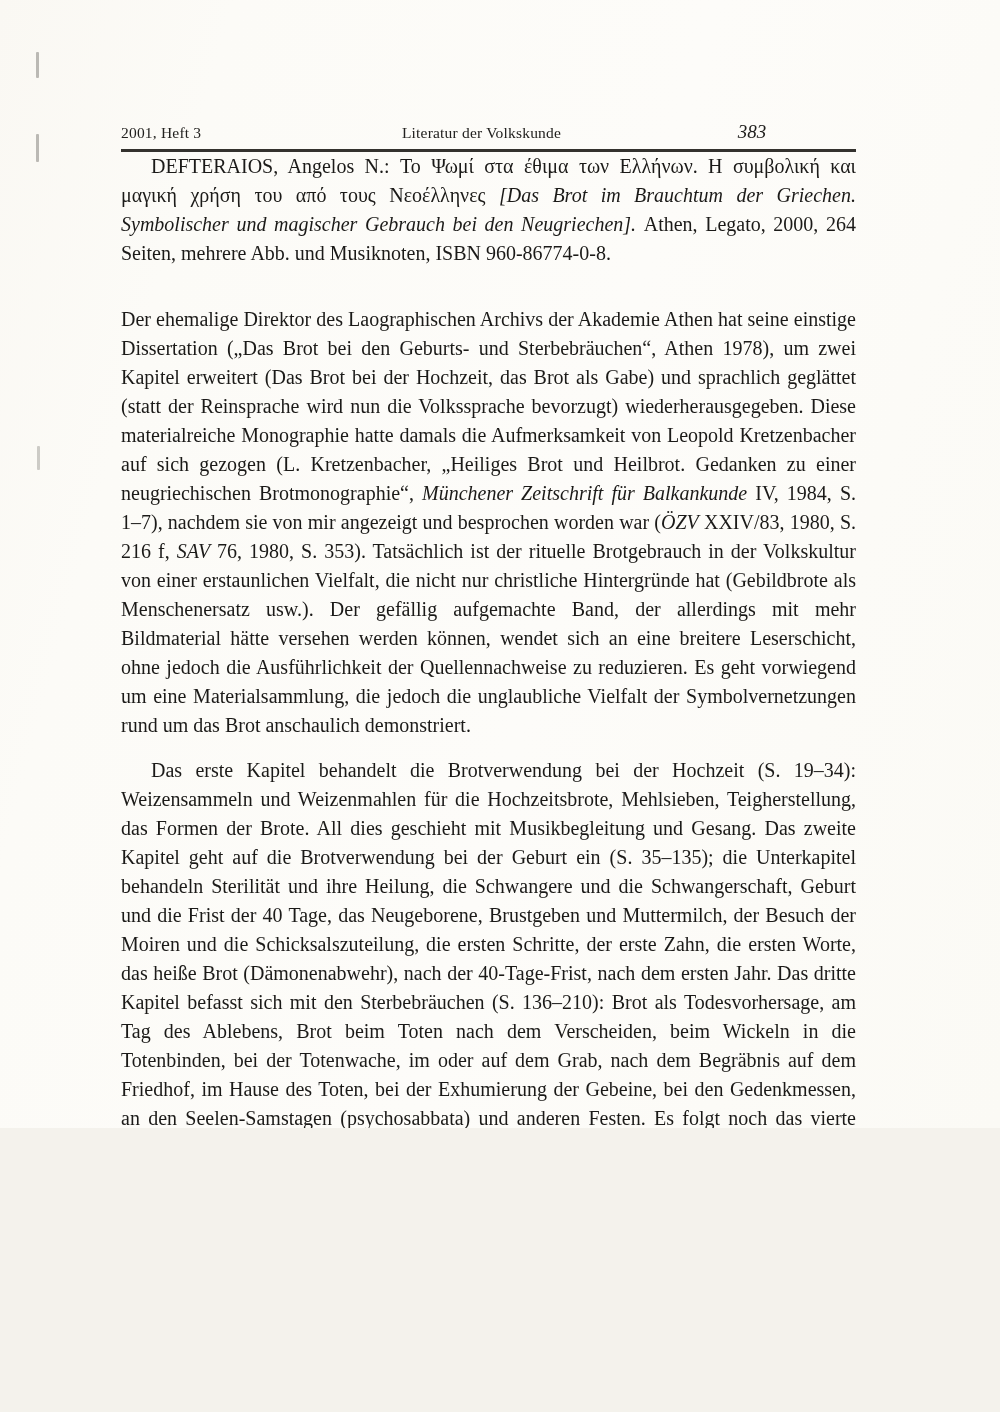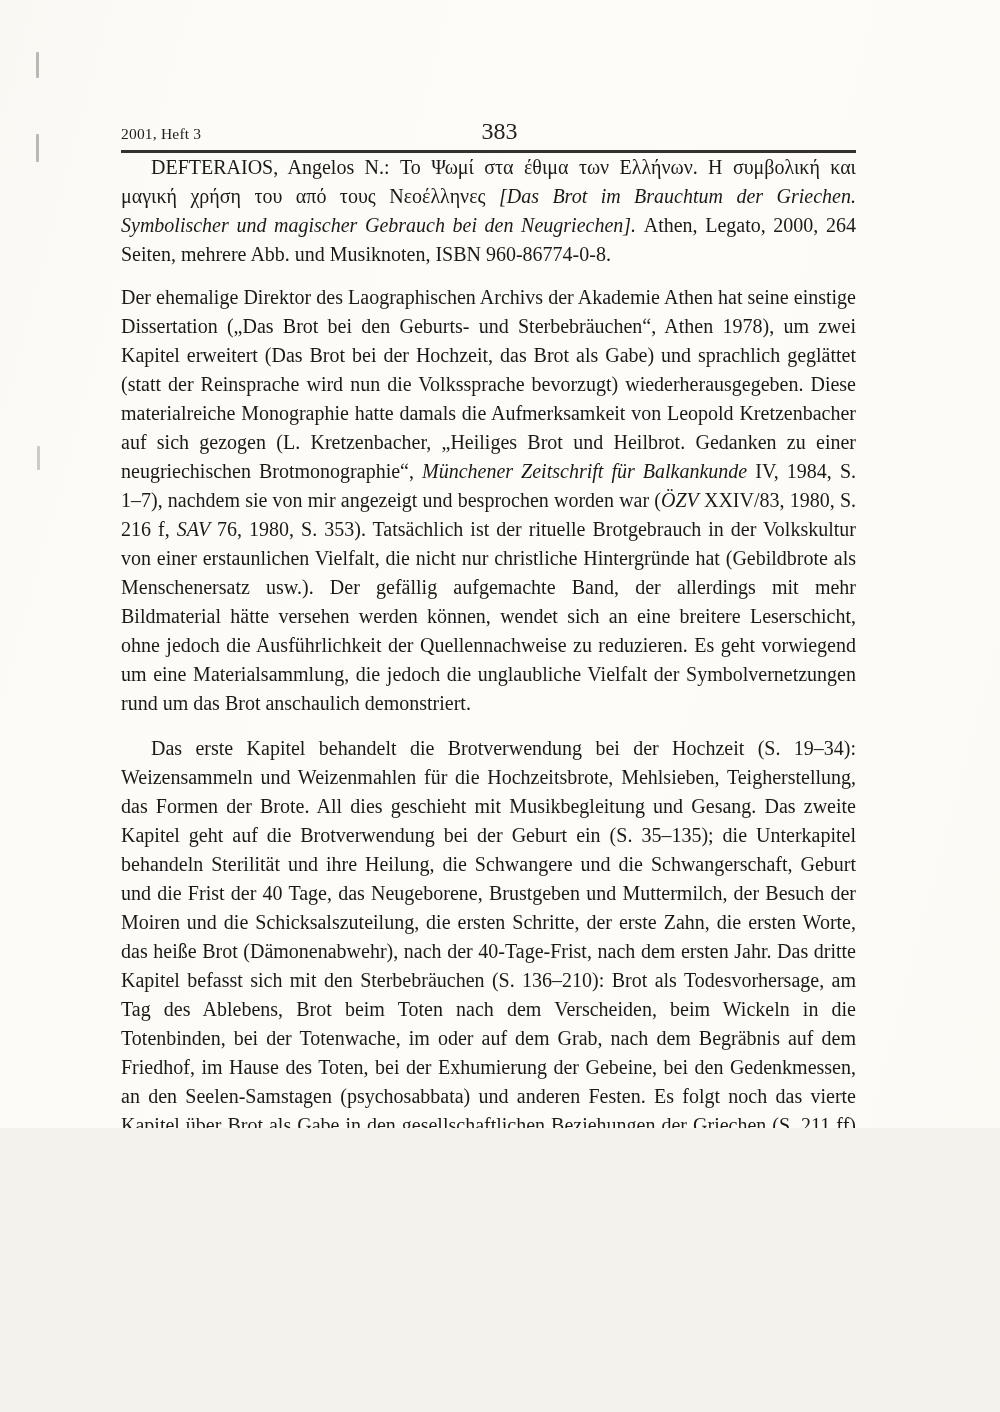--- a/index.html
+++ b/index.html
@@ -25,35 +25,35 @@
   }
   .running-head {
     display: flex;
     align-items: baseline;
     font-size: 15.5px;
     line-height: 19px;
     color: #22211f;
   }
   .rh-left  { flex: 1; text-align: left; letter-spacing: 0.2px; }
   .rh-center{ flex: 2; text-align: center; letter-spacing: 0.2px; }
-  .rh-right { flex: 1; text-align: left; font-size: 24px; padding-right: 14px; }
+  .rh-right { flex: 1; text-align: center; font-size: 19px; padding-right: 14px; font-style: italic; }
   .rule {
     height: 2.5px;
     background: #34322e;
     margin-top: 7px;
   }
   p {
     margin: 0;
     font-size: 20px;
     line-height: 29px;
     text-align: justify;
     color: #1b1a18;
   }
   .citation { }
-  .para-1   { margin-top: 14px; }
+  .para-1   { margin-top: 37px; }
   .para-2   { margin-top: 16px; }
   .indented { text-indent: 30px; }
   .italic   { font-style: italic; }
   
   .artifact {
     position: absolute;
     width: 3px;
     background: #87857f;
     border-radius: 1px;
   }
@@ -78,20 +78,21 @@
   <div class="artifact a1"></div>
   <div class="artifact a2"></div>
   <div class="artifact a3"></div>
   <div class="artifact a4"></div>
   <div class="speck"></div>
 
   <div class="content">
 
     <header class="running-head">
       <span class="rh-left">2001, Heft 3</span>
+      <span class="rh-center">Literatur der Volkskunde</span>
       <span class="rh-right">383</span>
     </header>
 
     <div class="rule"></div>
 
     <p class="citation indented"><span>DEFTERAIOS, Angelos N.: Το Ψωμί στα έθιμα των Ελλήνων. Η συμβολική και μαγική χρήση του από τους Νεοέλληνες </span><span class="italic">[Das Brot im Brauchtum der Griechen. Symbolischer und magischer Gebrauch bei den Neugriechen].</span><span> Athen, Legato, 2000, 264 Seiten, mehrere Abb. und Musiknoten, ISBN 960-86774-0-8.</span></p>
 
     <p class="para-1"><span>Der ehemalige Direktor des Laographischen Archivs der Akademie Athen hat seine einstige Dissertation („Das Brot bei den Geburts- und Sterbebräuchen“, Athen 1978), um zwei Kapitel erweitert (Das Brot bei der Hochzeit, das Brot als Gabe) und sprachlich geglättet (statt der Reinsprache wird nun die Volkssprache bevorzugt) wiederherausgegeben. Diese materialreiche Monographie hatte damals die Aufmerksamkeit von Leopold Kretzenbacher auf sich gezogen (L. Kretzenbacher, „Heiliges Brot und Heilbrot. Gedanken zu einer neugriechischen Brotmonographie“, </span><span class="italic">Münchener Zeitschrift für Balkankunde</span><span> IV, 1984, S. 1–7), nachdem sie von mir angezeigt und besprochen worden war (</span><span class="italic">ÖZV</span><span> XXIV/83, 1980, S. 216 f, </span><span class="italic">SAV</span><span> 76, 1980, S. 353). Tatsächlich ist der rituelle Brotgebrauch in der Volkskultur von einer erstaunlichen Vielfalt, die nicht nur christliche Hintergründe hat (Gebildbrote als Menschenersatz usw.). Der gefällig aufgemachte Band, der allerdings mit mehr Bildmaterial hätte versehen werden können, wendet sich an eine breitere Leserschicht, ohne jedoch die Ausführlichkeit der Quellennachweise zu reduzieren. Es geht vorwiegend um eine Materialsammlung, die jedoch die unglaubliche Vielfalt der Symbolvernetzungen rund um das Brot anschaulich demonstriert.</span></p>
 
     <p class="para-2 indented"><span>Das erste Kapitel behandelt die Brotverwendung bei der Hochzeit (S. 19–34): Weizensammeln und Weizenmahlen für die Hochzeitsbrote, Mehlsieben, Teigherstellung, das Formen der Brote. All dies geschieht mit Musikbegleitung und Gesang. Das zweite Kapitel geht auf die Brotverwendung bei der Geburt ein (S. 35–135); die Unterkapitel behandeln Sterilität und ihre Heilung, die Schwangere und die Schwangerschaft, Geburt und die Frist der 40 Tage, das Neugeborene, Brustgeben und Muttermilch, der Besuch der Moiren und die Schicksalszuteilung, die ersten Schritte, der erste Zahn, die ersten Worte, das heiße Brot (Dämonenabwehr), nach der 40-Tage-Frist, nach dem ersten Jahr. Das dritte Kapitel befasst sich mit den Sterbebräuchen (S. 136–210): Brot als Todesvorhersage, am Tag des Ablebens, Brot beim Toten nach dem Verscheiden, beim Wickeln in die Totenbinden, bei der Totenwache, im oder auf dem Grab, nach dem Begräbnis auf dem Friedhof, im Hause des Toten, bei der Exhumierung der Gebeine, bei den Gedenkmessen, an den Seelen-Samstagen (psychosabbata) und anderen Festen. Es folgt noch das vierte Kapitel über Brot als Gabe in den gesellschaftlichen Beziehungen der Griechen (S. 211 ff) sowie die Bibliographie (S. 225 ff) und ein</span></p>

